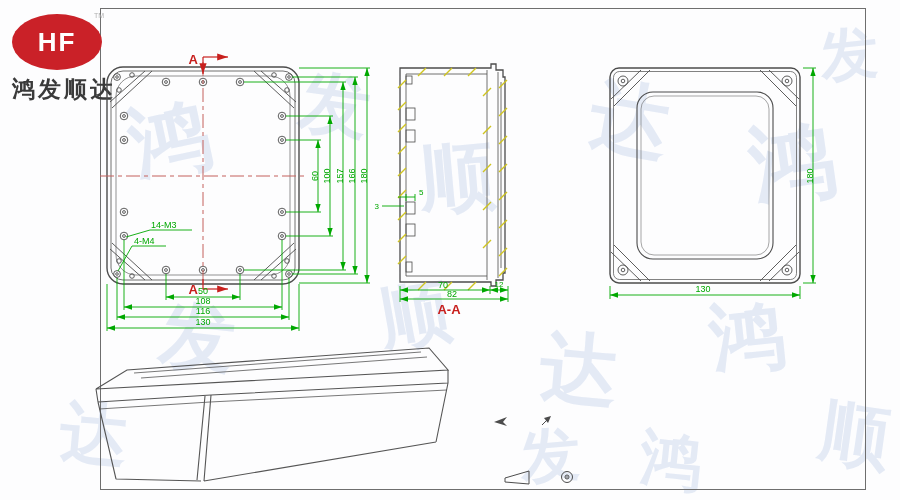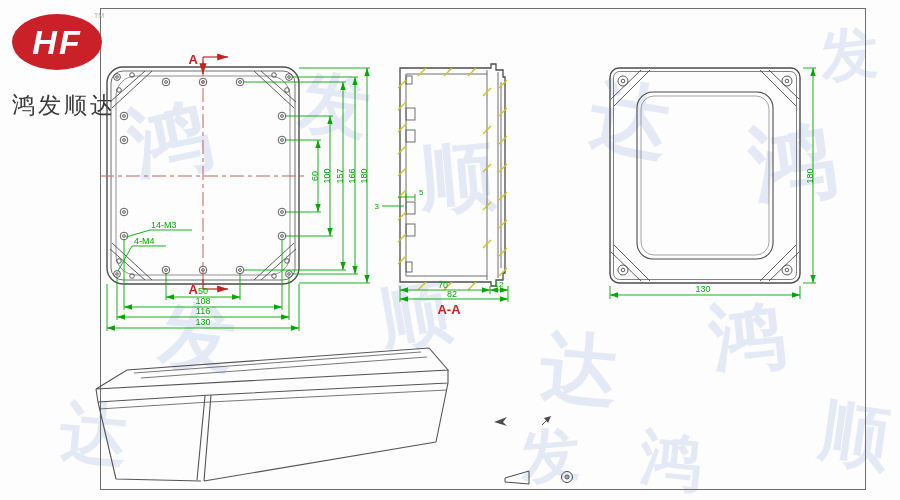--- a/index.html
+++ b/index.html
@@ -16,27 +16,27 @@
   .frame{
     position:absolute;left:100px;top:8px;width:766px;height:482px;
     border:1px solid #6e6e6e;box-sizing:border-box;
   }
   .logo{position:absolute;left:12px;top:14px;width:115px;}
   .logo-oval{
     width:90px;height:56px;background:#ca2128;border-radius:50%;
     display:flex;align-items:center;justify-content:center;position:relative;
   }
   .logo-hf{
-    color:#fff;font-weight:bold;font-style:italic;font-size:34px;
+    color:#fff;font-weight:bold;font-size:26px;
     letter-spacing:2px;font-family:"Liberation Sans",sans-serif;
   }
   .logo-tm{position:absolute;right:-2px;top:-2px;font-size:7px;color:#b0b0b0;}
   .logo-company{
-    margin-top:20px;font-size:23px;color:#3a3a3a;letter-spacing:3px;
-    white-space:nowrap;font-weight:normal;font-family:"DejaVu Sans",sans-serif;
+    margin-top:4px;font-size:23px;color:#3a3a3a;letter-spacing:3px;
+    white-space:nowrap;font-weight:bold;font-family:"DejaVu Sans",sans-serif;
   }
   svg{position:absolute;left:0;top:0;}
   svg text{font-family:"Liberation Sans", sans-serif;}
   .dim-t{fill:#00a800;font-size:9px;}
   .dim-s{fill:#00a800;font-size:8px;}
   .sec-t{fill:#c8201e;font-size:13px;font-weight:bold;}
 </style>
 </head>
 <body>
 

